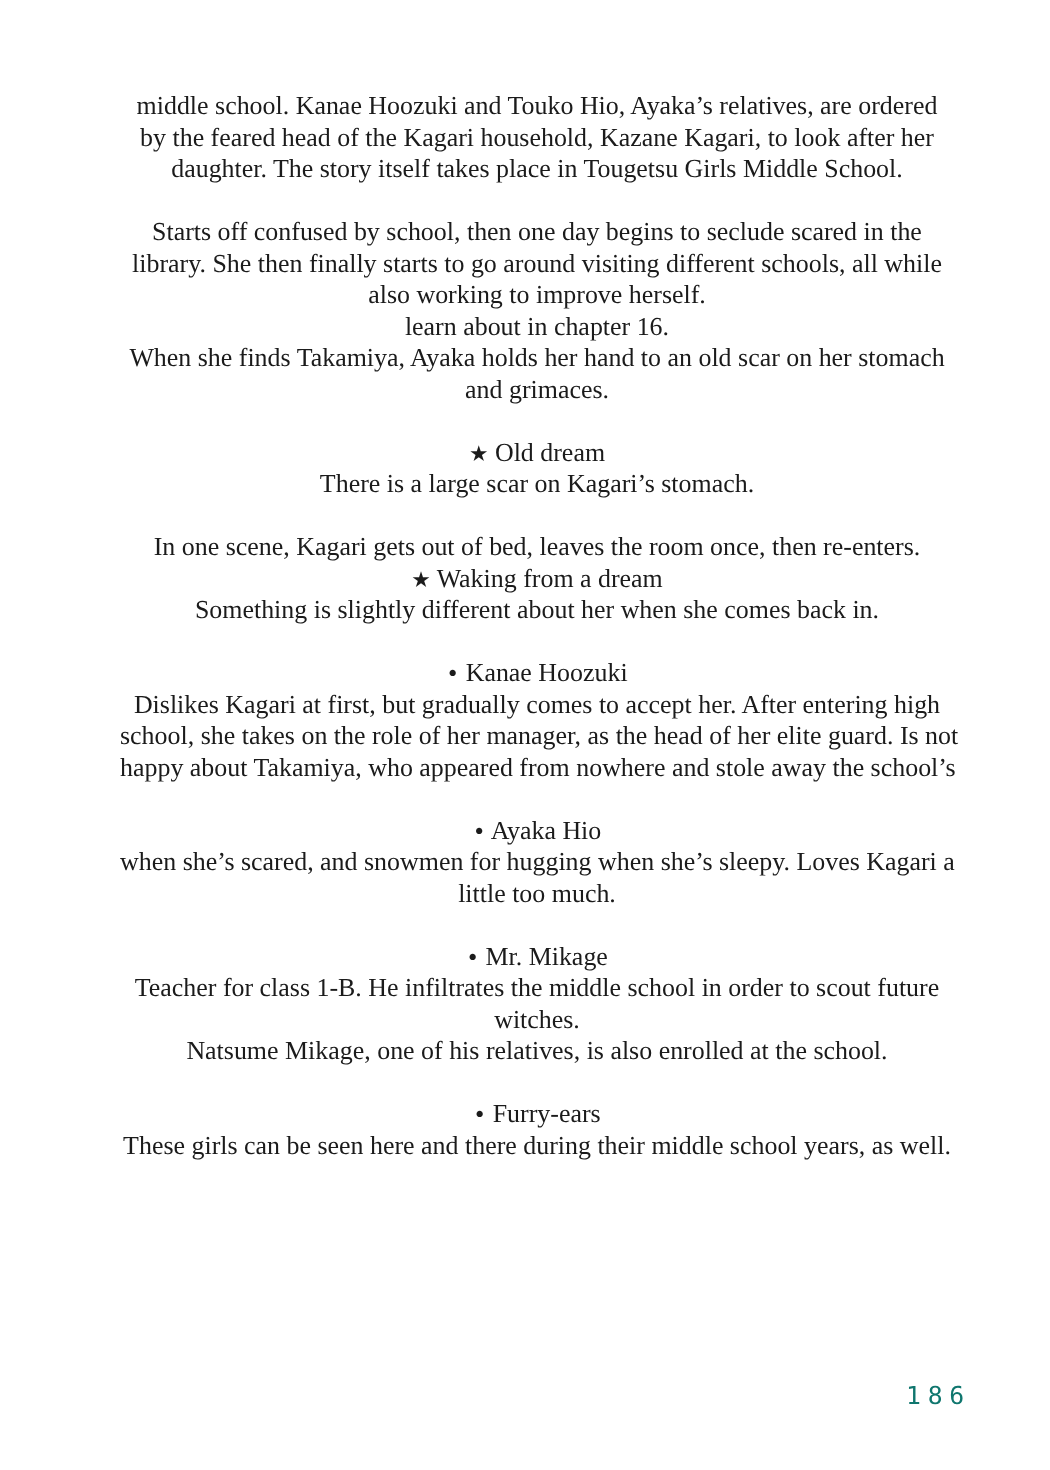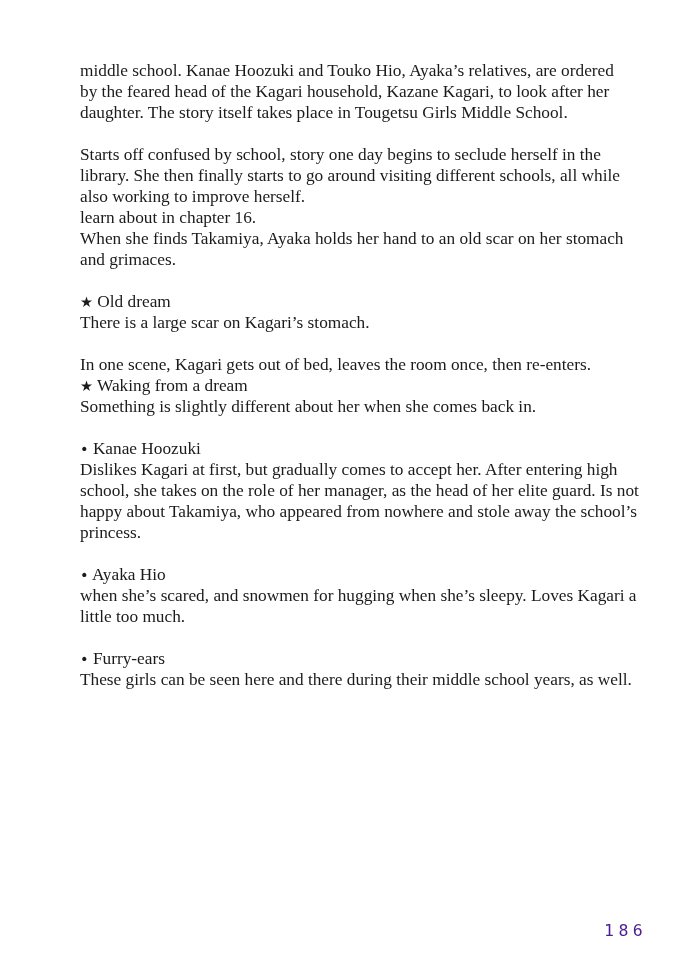--- a/index.html
+++ b/index.html
@@ -16,81 +16,87 @@
   }
   .content {
     position: absolute;
     left: 80px;
     top: 60px;
     width: 556px;
     font-size: 17.3px;
     line-height: 21px;
     color: #1b1b1b;
     letter-spacing: 0;
+    text-align: center;
   }
   .block + .block {
     margin-top: 21px;
   }
   .line {
     white-space: pre;
     height: 21px;
   }
   .marker {
     font-family: "DejaVu Sans", sans-serif;
     font-size: 14.5px;
   }
   .page-number {
     position: absolute;
     left: 604px;
     top: 921px;
     font-family: "DejaVu Sans Mono", monospace;
     font-size: 16.5px;
     font-weight: 400;
     letter-spacing: 4.5px;
-    color: #4c1d95;
+    color: #0f766e;
   }
 </style>
 </head>
 <body>
 
 <div class="page">
   <div class="content" id="content">
       <div class="block">
         <div class="line">middle school. Kanae Hoozuki and Touko Hio, Ayaka’s relatives, are ordered</div>
         <div class="line">by the feared head of the Kagari household, Kazane Kagari, to look after her</div>
         <div class="line">daughter. The story itself takes place in Tougetsu Girls Middle School.</div>
       </div>
       <div class="block">
-        <div class="line">Starts off confused by school, story one day begins to seclude herself in the</div>
+        <div class="line">Starts off confused by school, then one day begins to seclude scared in the</div>
         <div class="line">library. She then finally starts to go around visiting different schools, all while</div>
         <div class="line">also working to improve herself.</div>
         <div class="line">learn about in chapter 16.</div>
         <div class="line">When she finds Takamiya, Ayaka holds her hand to an old scar on her stomach</div>
         <div class="line">and grimaces.</div>
       </div>
       <div class="block">
         <div class="line header"><span class="marker">★</span><span> Old dream</span></div>
         <div class="line">There is a large scar on Kagari’s stomach.</div>
       </div>
       <div class="block">
         <div class="line">In one scene, Kagari gets out of bed, leaves the room once, then re-enters.</div>
         <div class="line header"><span class="marker">★</span><span> Waking from a dream</span></div>
         <div class="line">Something is slightly different about her when she comes back in.</div>
       </div>
       <div class="block">
         <div class="line header"><span class="marker">•</span><span> Kanae Hoozuki</span></div>
         <div class="line">Dislikes Kagari at first, but gradually comes to accept her. After entering high</div>
         <div class="line">school, she takes on the role of her manager, as the head of her elite guard. Is not</div>
         <div class="line">happy about Takamiya, who appeared from nowhere and stole away the school’s</div>
-        <div class="line">princess.</div>
       </div>
       <div class="block">
         <div class="line header"><span class="marker">•</span><span> Ayaka Hio</span></div>
         <div class="line">when she’s scared, and snowmen for hugging when she’s sleepy. Loves Kagari a</div>
         <div class="line">little too much.</div>
+      </div>
+      <div class="block">
+        <div class="line header"><span class="marker">•</span><span> Mr. Mikage</span></div>
+        <div class="line">Teacher for class 1-B. He infiltrates the middle school in order to scout future</div>
+        <div class="line">witches.</div>
+        <div class="line">Natsume Mikage, one of his relatives, is also enrolled at the school.</div>
       </div>
       <div class="block">
         <div class="line header"><span class="marker">•</span><span> Furry-ears</span></div>
         <div class="line">These girls can be seen here and there during their middle school years, as well.</div>
       </div>
     </div>
   <div class="page-number">186</div>
 </div>
 
 </body></html>

